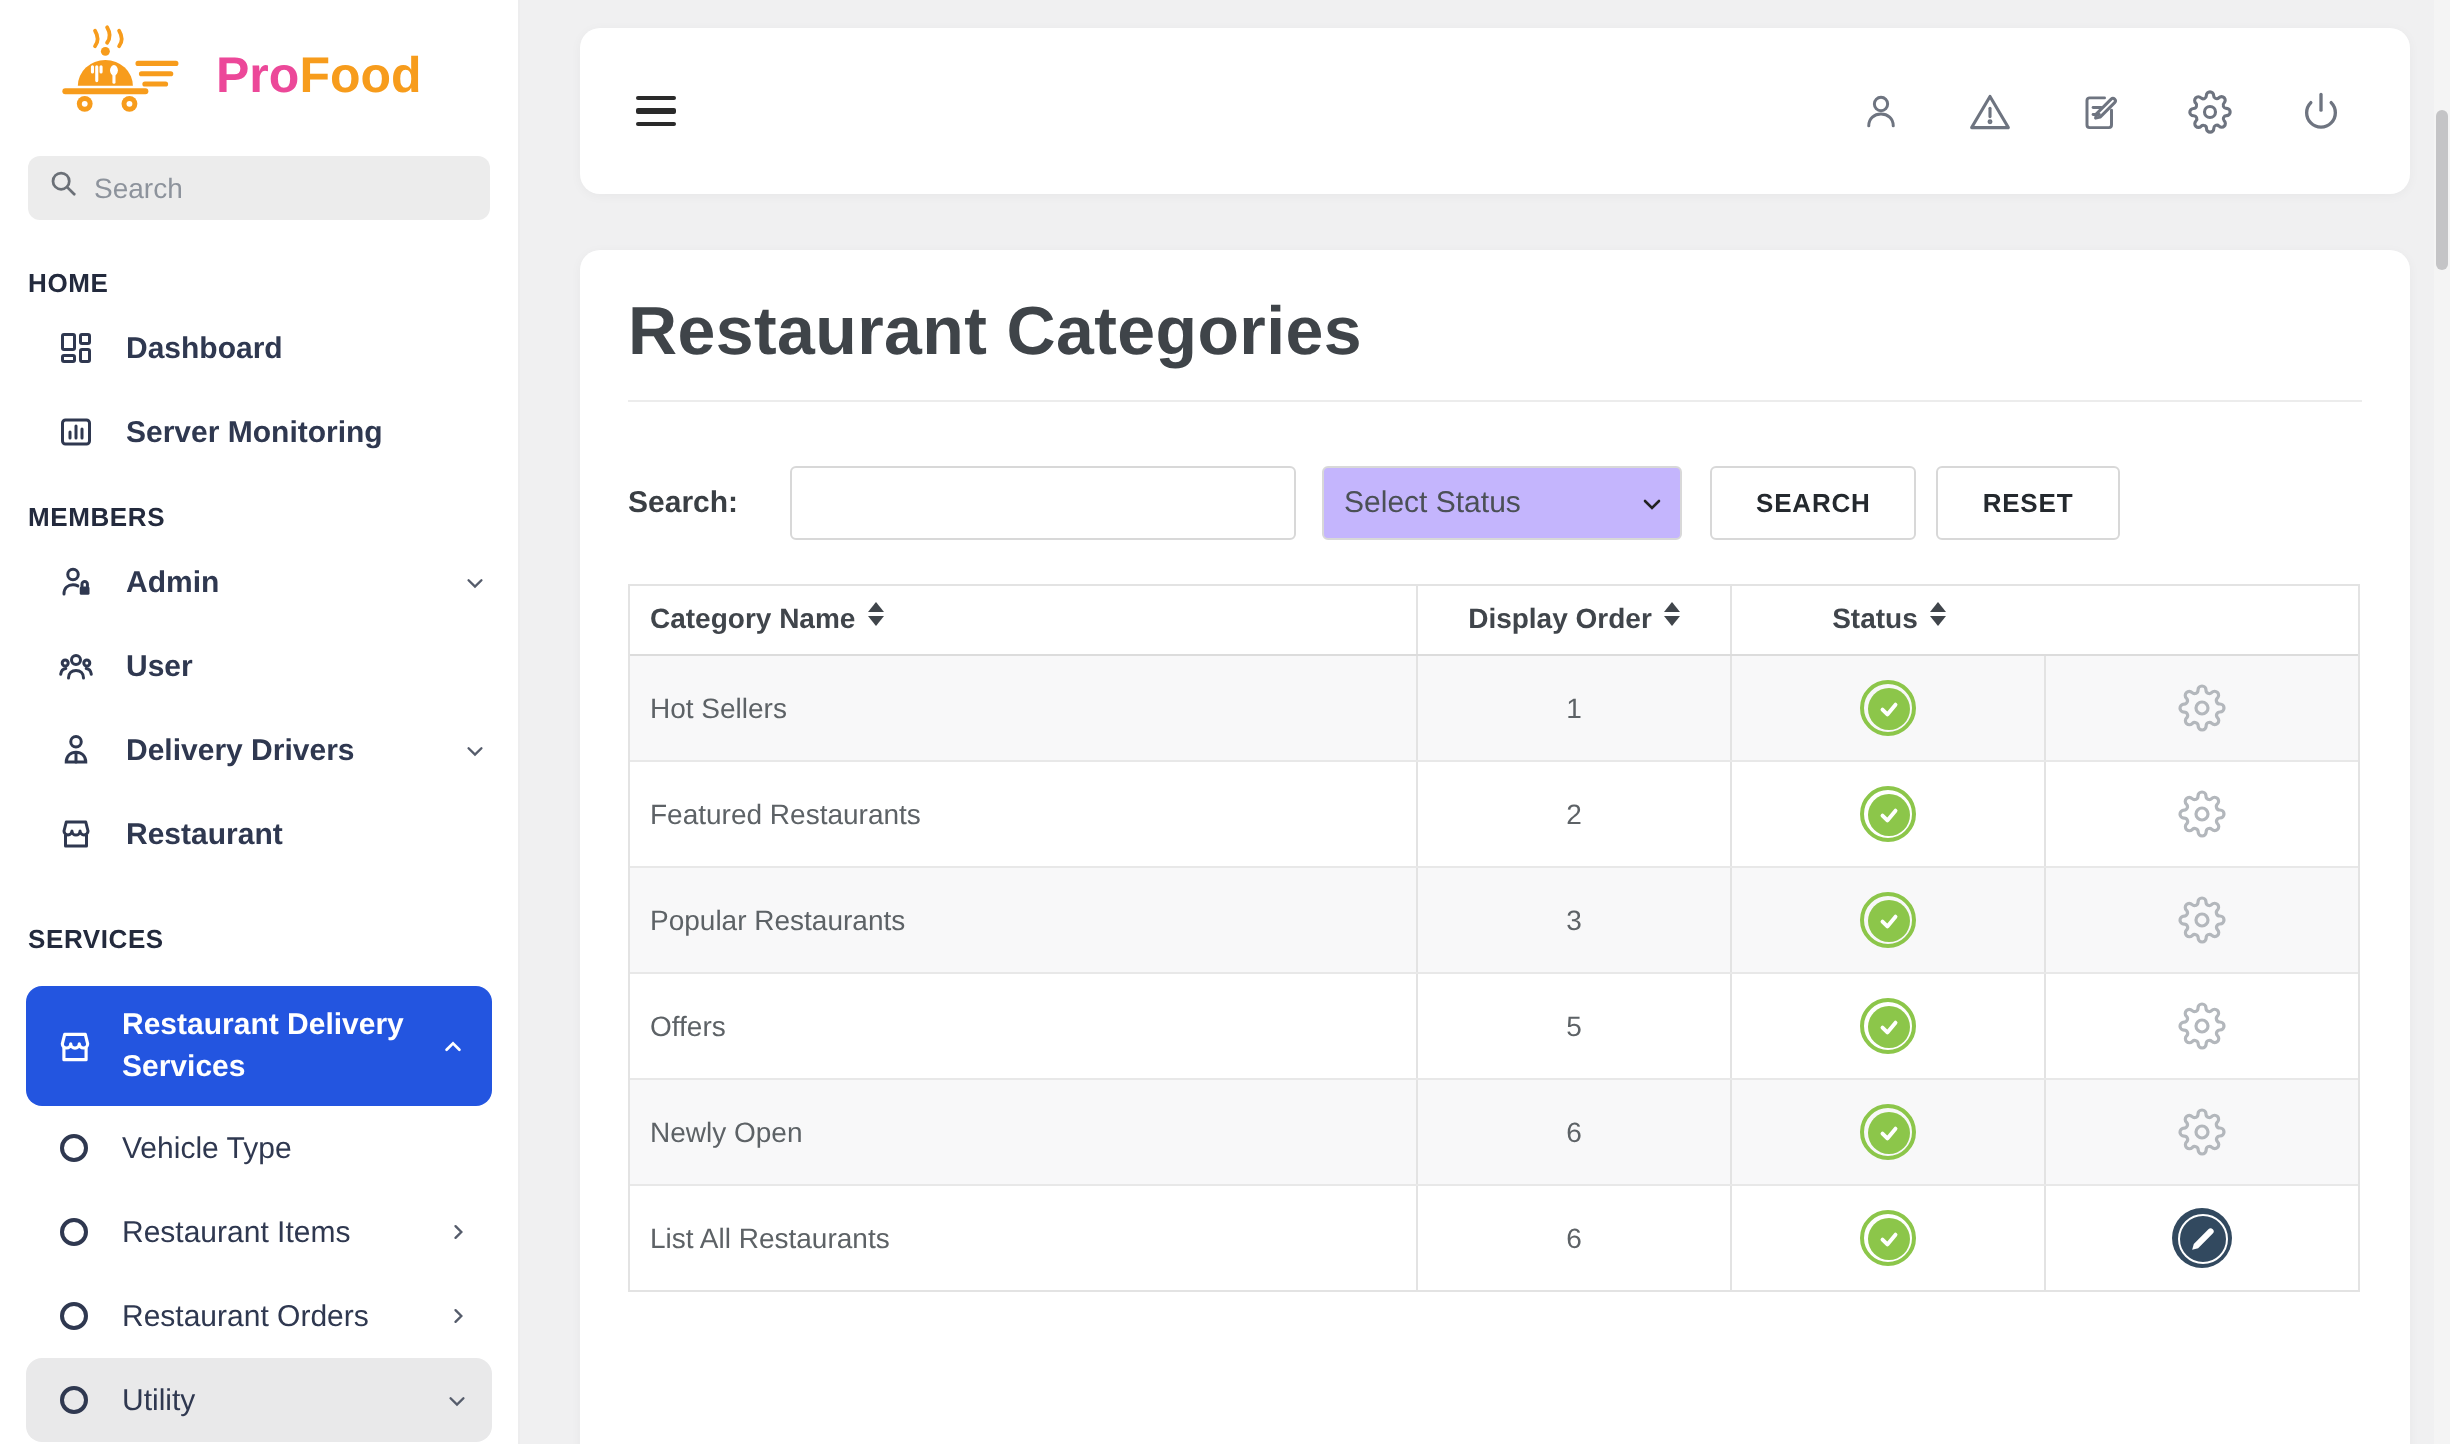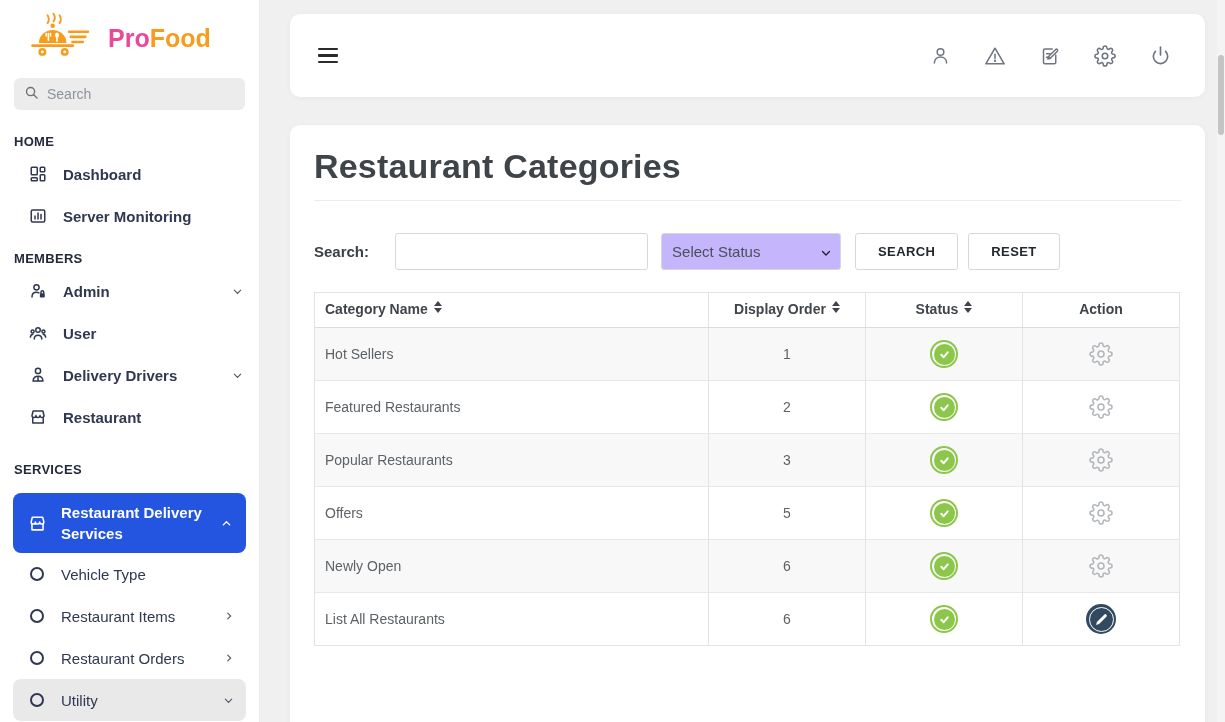--- a/index.html
+++ b/index.html
@@ -336,23 +336,20 @@
               <i class="dn"></i>
             </span>
         </div>
         <div class="th">
           <span>Status</span>
           <span class="sort">
               <i class="up"></i>
               <i class="dn"></i>
             </span>
         </div>
-        <div class="th">
-          <span>Action</span>
-        </div>
       </div>
 
       <div class="tbody">
 
         <div class="tr">
           <div class="td left">Hot Sellers</div>
           <div class="td">1</div>
           <div class="td">
               <span class="status-badge">
                 <span class="inner">

